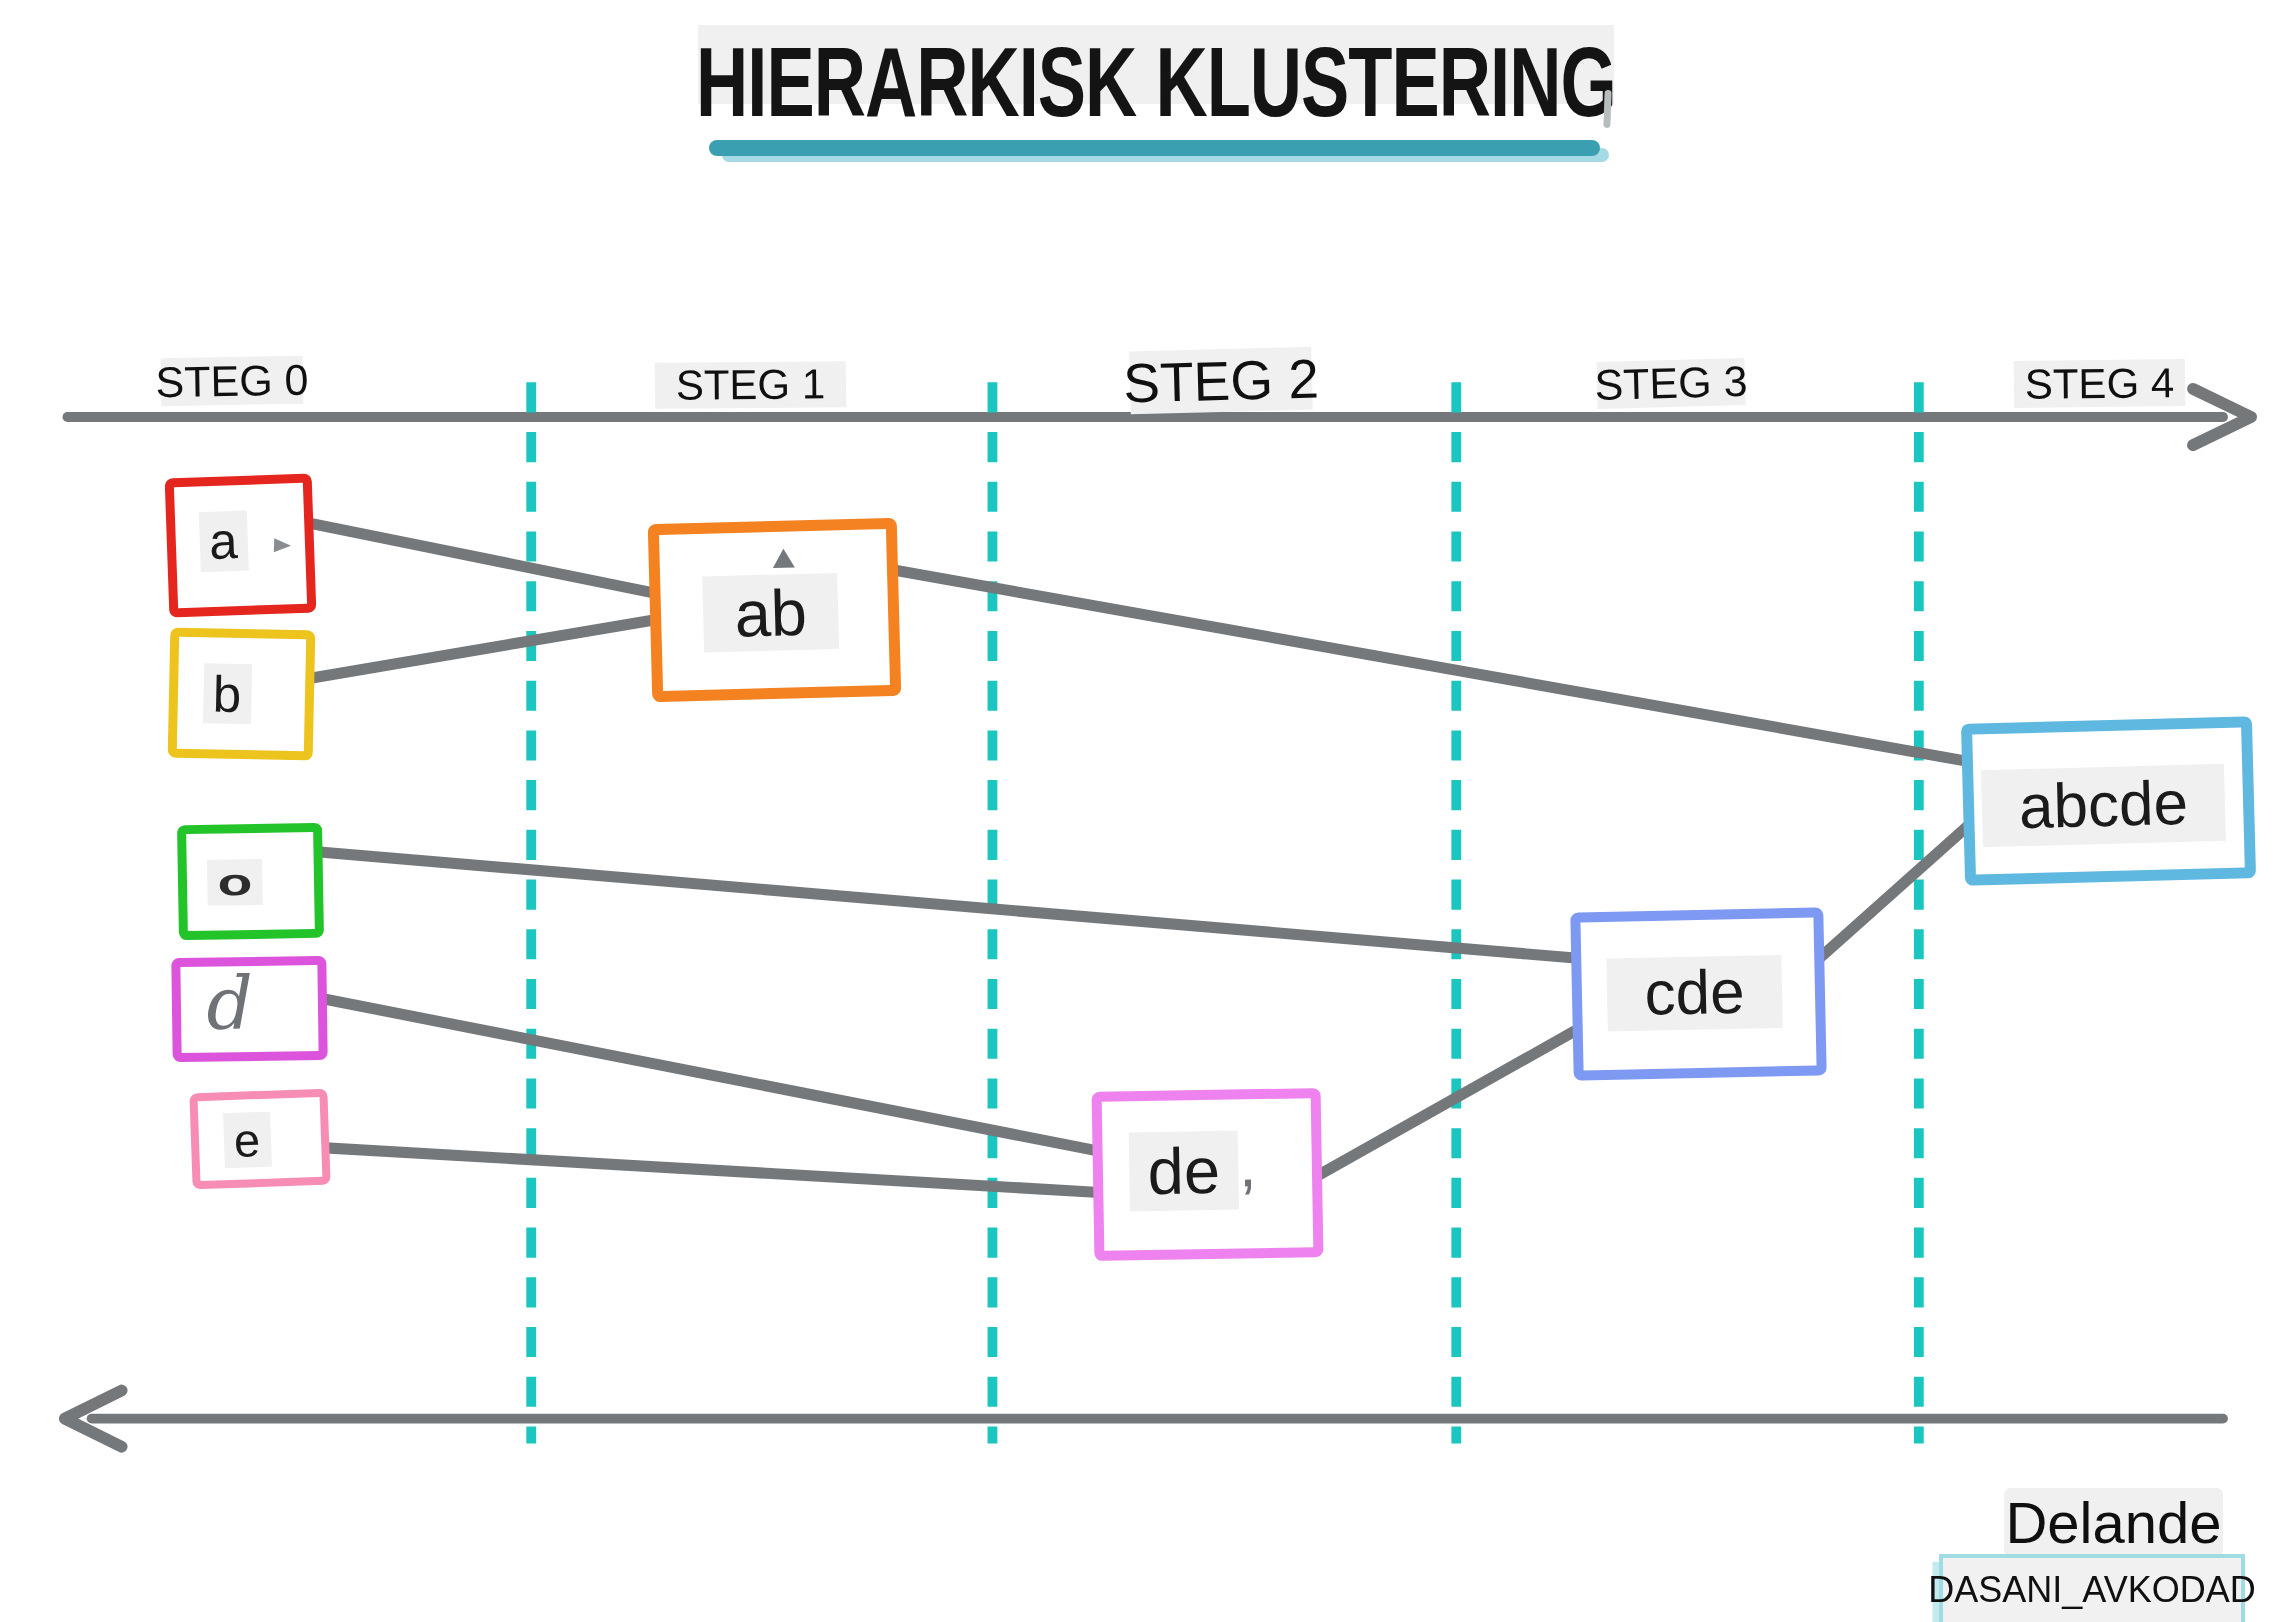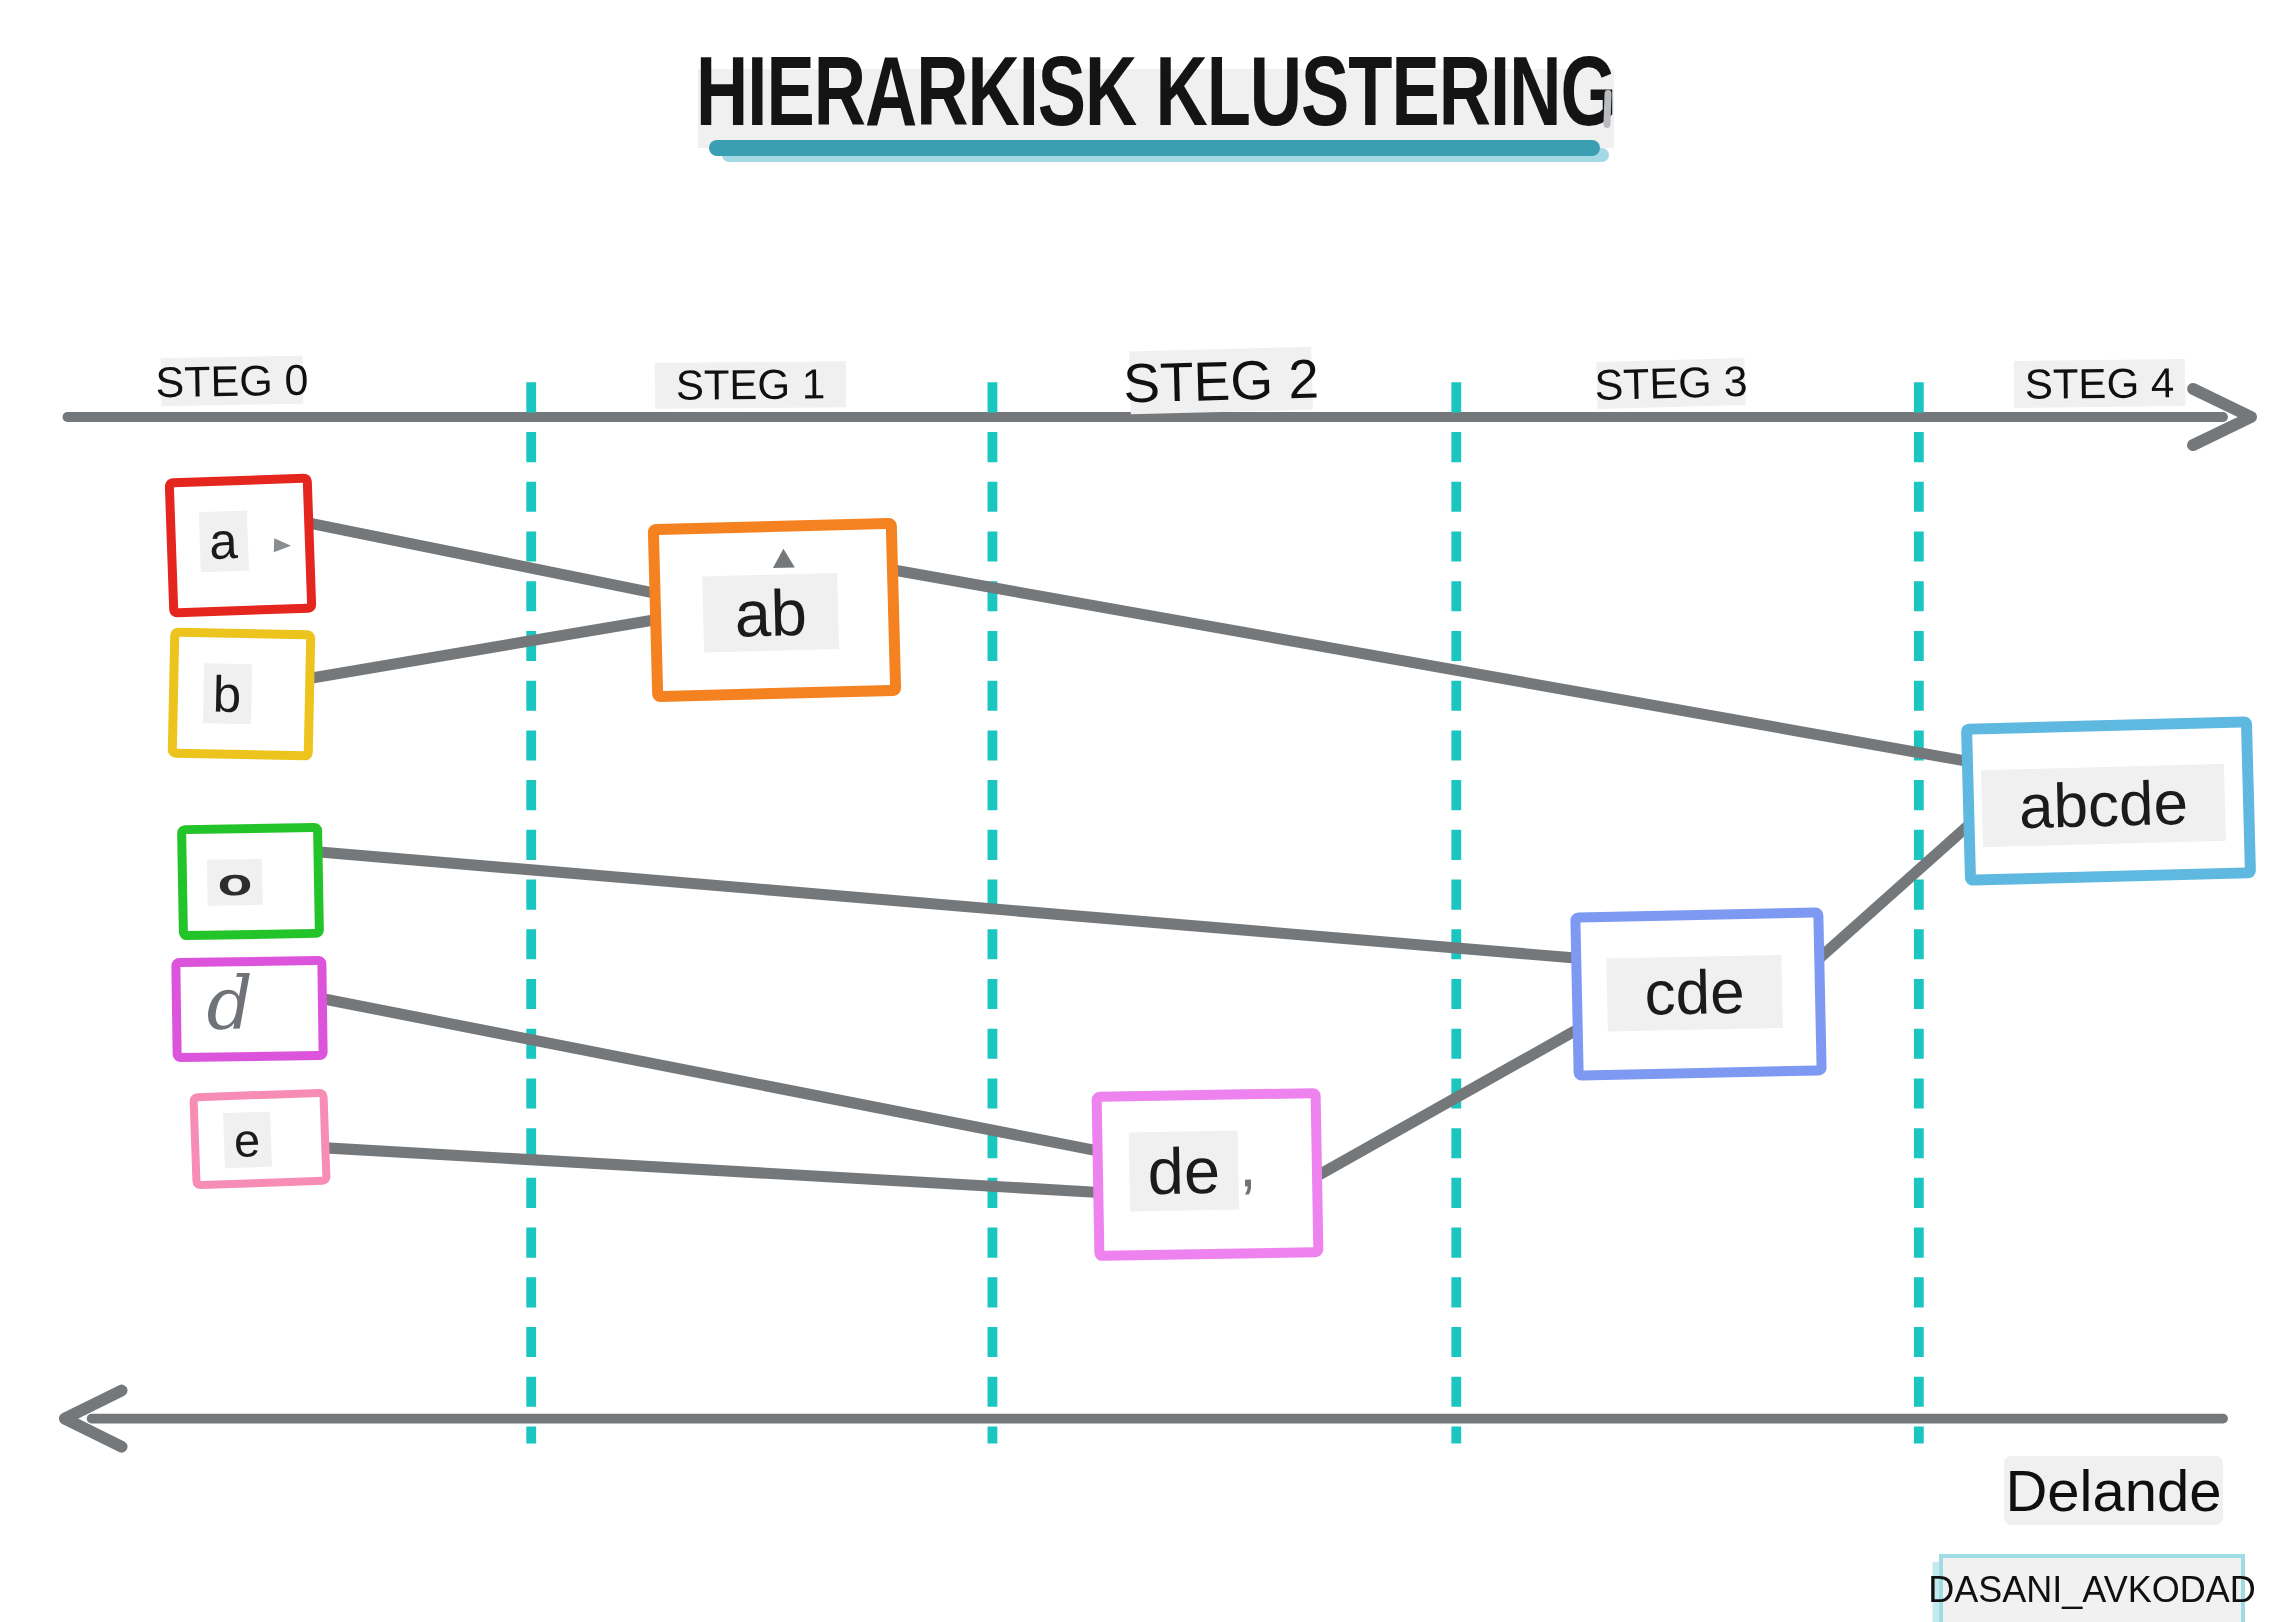--- a/index.html
+++ b/index.html
@@ -5,21 +5,21 @@
   html,body{margin:0;padding:0;background:#fff;}
   #stage{
     position:relative;width:2295px;height:1623px;overflow:hidden;background:#ffffff;
     font-family:"Liberation Sans","DejaVu Sans",sans-serif;color:#161616;
   }
   #lines{position:absolute;left:0;top:0;z-index:0;}
   .hl{background:#f0f0f0;}
   
   .title-wrap{
     position:absolute;left:698px;top:25px;width:916px;height:79px;
-    display:flex;align-items:flex-end;justify-content:center;z-index:2;margin-top:44px;
+    display:flex;align-items:flex-start;justify-content:center;z-index:2;
   }
   .title-text{
     font-size:99px;font-weight:bold;white-space:nowrap;letter-spacing:-1.3px;
     display:inline-block;transform:scaleX(.73);color:#141414;
   }
   .underline{position:absolute;left:709px;top:140px;width:891px;height:15.7px;border-radius:9.2px;z-index:2;}
   .underline-shadow{position:absolute;left:722px;top:148px;width:887px;height:14.4px;border-radius:9.2px;z-index:1;}
   .stray-mark{position:absolute;left:1604px;top:90px;width:7.2px;height:38px;border-radius:3.9px;
     background:#b9bcbe;transform:rotate(2deg);z-index:3;}
   
@@ -70,21 +70,21 @@
   }
   
   .tick-a{position:absolute;right:14.4px;top:55px;width:0;height:0;z-index:1;
     border-left:17px solid #8a8d90;border-top:7.9px solid transparent;border-bottom:7.9px solid transparent;
     transform:rotate(4deg);}
   .caret-ab{position:absolute;left:113px;top:17px;width:0;height:0;z-index:1;
     border-bottom:19.6px solid #75787b;border-left:11px solid transparent;border-right:11px solid transparent;}
   .comma-de{position:absolute;left:136px;top:29px;font-size:63px;color:#6f7276;z-index:3;}
   
   .direction{
-    position:absolute;left:2004px;top:1456px;width:219px;height:69px;
+    position:absolute;left:2004px;top:1488px;width:219px;height:69px;
     display:flex;align-items:center;justify-content:center;font-size:58px;color:#0f0f0f;z-index:2;border-radius:7px;
   }
   .watermark{
     position:absolute;left:1939px;top:1554px;width:298px;height:64px;
     display:flex;align-items:center;justify-content:center;
     border:4.6px solid #9fdce3;box-shadow:-6.5px 7.9px 0 #c2eaef;background:#f1f1f1;
     font-size:36px;color:#101010;letter-spacing:0;z-index:2;white-space:nowrap;
   }
 </style>
 </head>

